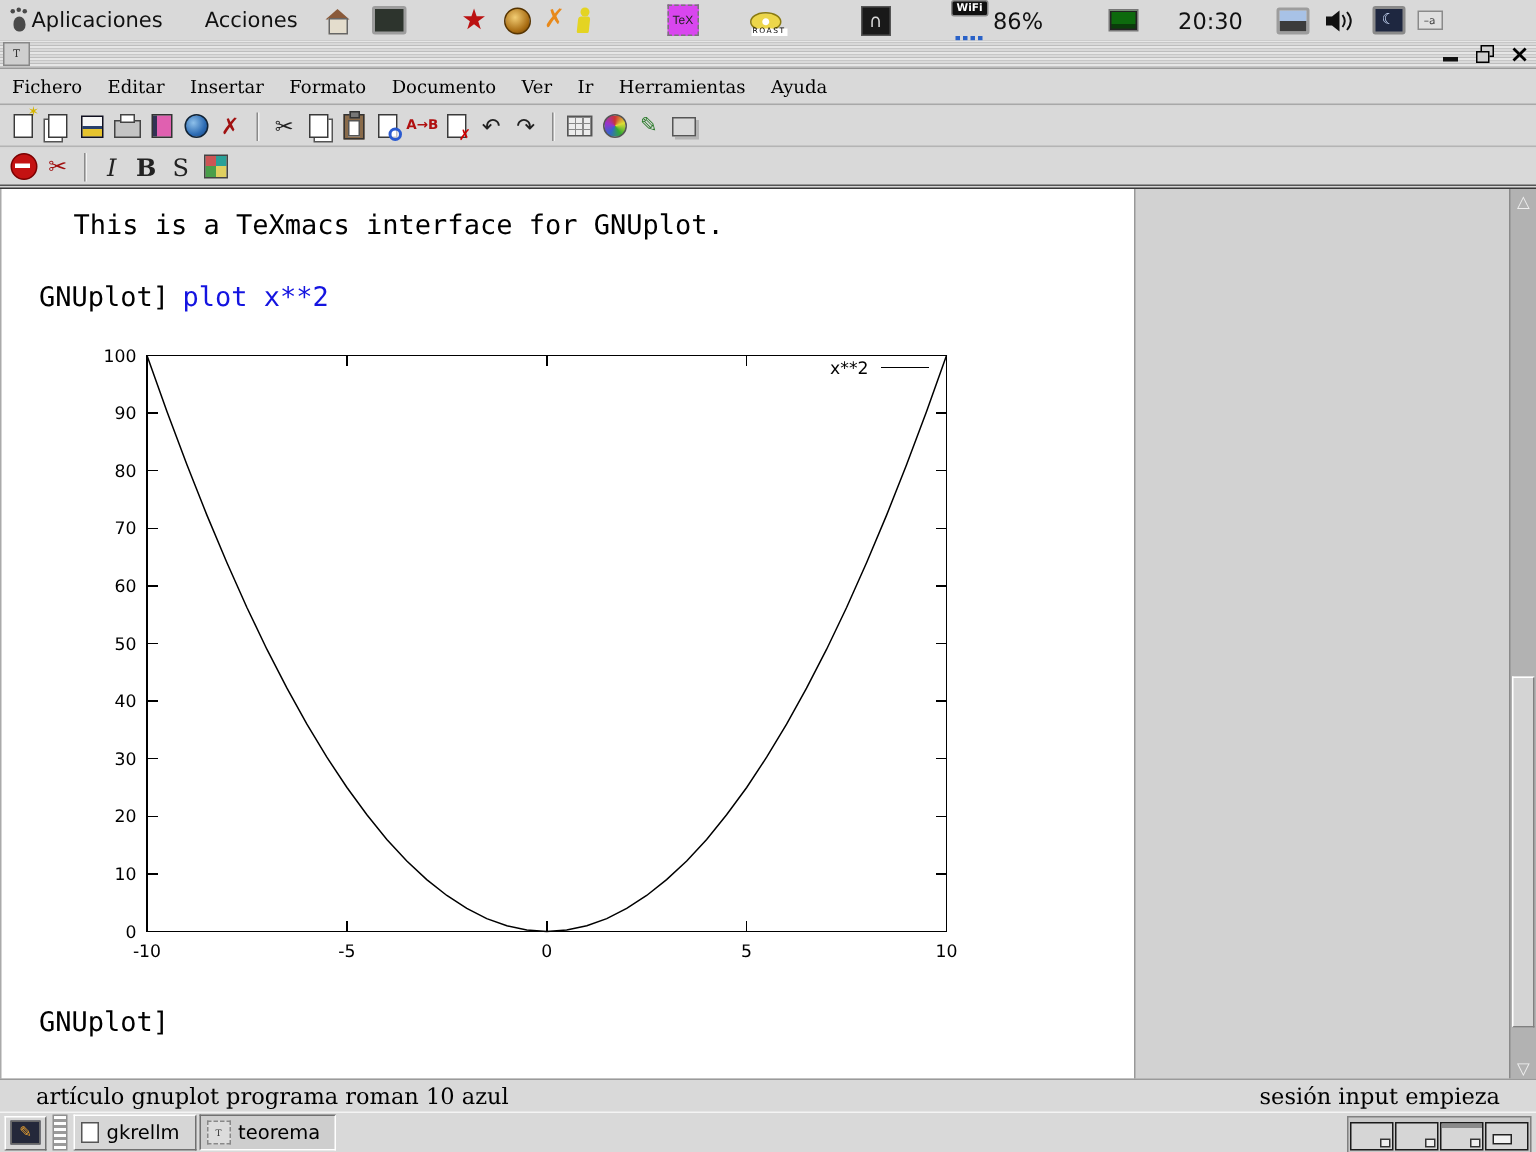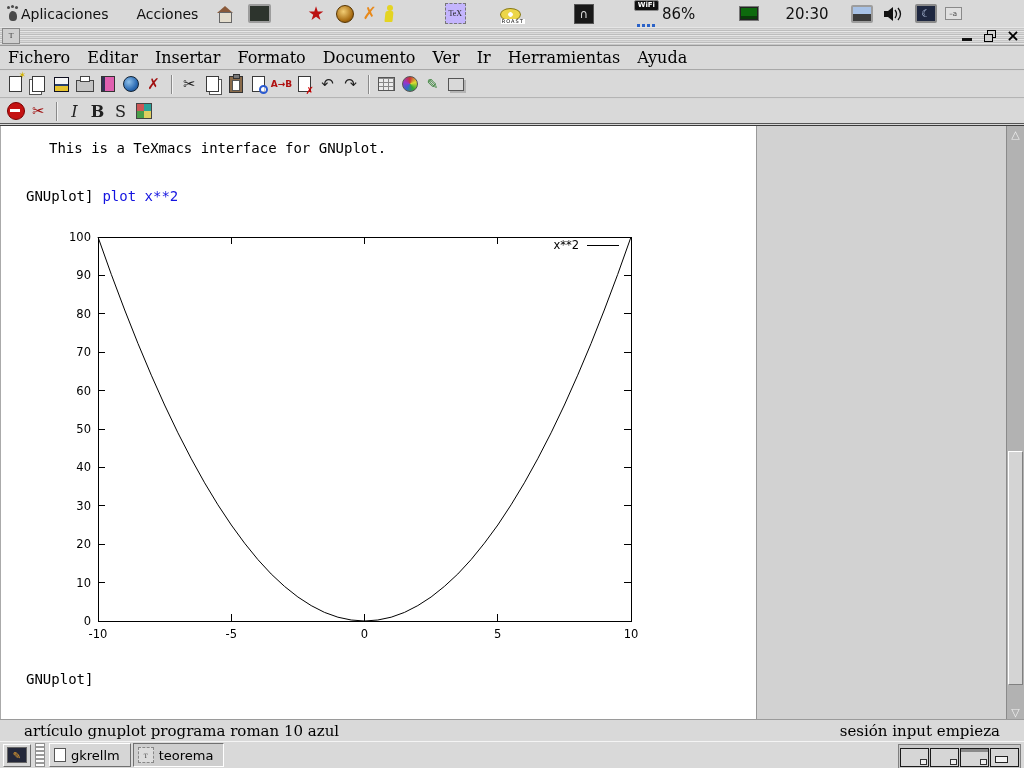--- a/index.html
+++ b/index.html
@@ -19,22 +19,22 @@
   .i-home{position:relative;width:18px;height:16px;}
   .i-home::before{content:"";position:absolute;left:1px;top:0;border-left:8px solid transparent;border-right:8px solid transparent;border-bottom:7px solid #8a5a3a;}
   .i-home::after{content:"";position:absolute;left:3px;top:6px;width:11px;height:9px;background:#e4ddcd;border:1px solid #666;}
   .i-term{width:19px;height:15px;background:#2d342d;border:2px solid #9d9d9d;border-radius:2px;}
   .i-star{color:#bb1111;font-size:19px;line-height:19px;}
   .i-orb{width:16px;height:16px;border-radius:50%;background:radial-gradient(circle at 40% 35%,#f2cd74,#a86c12 65%,#5e3a00);border:1px solid #553300;}
   .i-xtools{color:#e8891a;font-size:17px;font-weight:bold;line-height:17px;}
   .i-person{position:relative;width:11px;height:18px;}
   .i-person::before{content:"";position:absolute;left:3px;top:0;width:6px;height:6px;border-radius:50%;background:#e4d422;}
   .i-person::after{content:"";position:absolute;left:1px;top:6px;width:8px;height:11px;background:#e4d422;border-radius:2px 2px 1px 1px;transform:skewX(-6deg);}
-  .i-tex{width:19px;height:19px;border:1px dashed #777;background:#c4b5fd;display:flex;align-items:center;justify-content:center;
-    font-family:Liberation Serif, serif;font-size:8px;color:#222;}
+  .i-tex{width:19px;height:19px;border:1px dashed #777;background:#d946ef;display:flex;align-items:center;justify-content:center;
+    font-family:Liberation Sans, sans-serif;font-size:8px;color:#222;}
   .i-cd{position:relative;width:20px;height:18px;}
   .i-cd::before{content:"";position:absolute;left:0;top:3px;width:19px;height:11px;border-radius:50%;
     background:radial-gradient(circle,#fff 18%,#ecd64a 24% 85%,#b09a18 100%);border:1px solid #8a7a10;}
   .i-cd .roast{position:absolute;left:1px;bottom:-1px;font-size:5px;letter-spacing:1px;color:#000;background:#fff;line-height:5px;padding:0 1px;}
   .i-phones{width:18px;height:18px;background:#191919;border:1px solid #555;display:flex;align-items:center;justify-content:center;color:#d8d8d8;font-size:12px;}
   .i-wifi{display:flex;flex-direction:column;align-items:center;gap:13px;}
   .i-wifi .chip{background:#101010;color:#fff;font-size:7px;line-height:9px;padding:0 3px;border:1px solid #888;border-radius:2px;font-weight:bold;}
   .i-wifi .dots{width:3px;height:3px;background:#2a62c8;box-shadow:5px 0 0 #2a62c8,10px 0 0 #2a62c8,15px 0 0 #2a62c8;margin-right:15px;}
   .i-sysmon{width:18px;height:13px;border:1px solid #777;background:linear-gradient(180deg,#0d6a0d 0 70%,#0a3c0a 70%);box-shadow:inset 0 0 0 1px #222;}
   .i-screenfx{width:18px;height:14px;border:2px solid #9d9d9d;border-radius:2px;background:linear-gradient(#a8c2e6 0 7px,#3c3c3c 7px);}
@@ -53,21 +53,21 @@
   .winbtns{position:absolute;right:4px;top:0;height:18px;display:flex;align-items:center;gap:9px;}
   .wb{width:14px;height:14px;display:flex;align-items:center;justify-content:center;color:#000;}
   .wb-min{width:10px;height:3px;background:#111;margin-top:6px;}
   .wb-restore{position:relative;width:12px;height:12px;}
   .wb-restore::before{content:"";position:absolute;right:0;top:0;width:7px;height:6px;border:1px solid #000;background:#d0d0d0;}
   .wb-restore::after{content:"";position:absolute;left:0;bottom:0;width:7px;height:6px;border:1px solid #000;background:#d0d0d0;}
   .wb-close{font-size:16px;font-weight:bold;line-height:14px;}
 
   
   .menubar{position:absolute;left:0;top:46px;width:1024px;height:24px;background:#d9d9d9;border-bottom:1px solid #a8a8a8;
-    display:flex;align-items:center;gap:17px;padding-left:8px;font-family:"DejaVu Serif",serif;font-size:16px;color:#000;box-sizing:border-box;}
+    display:flex;align-items:center;gap:17px;padding-left:8px;font-family:"DejaVu Serif",serif;font-size:12px;color:#000;box-sizing:border-box;}
   .menubar span{cursor:default;}
   .toolbar{position:absolute;left:0;width:1024px;height:27px;background:#d9d9d9;display:flex;align-items:center;padding-left:4px;box-sizing:border-box;}
   .toolbar1{top:71px;border-bottom:1px solid #b4b4b4;}
   .toolbar2{top:99px;border-bottom:1px solid #555;height:25px;}
   .tbi{width:23px;height:23px;display:flex;align-items:center;justify-content:center;font-size:15px;color:#222;}
   .sep{width:1px;height:19px;background:#8a8a8a;margin:0 6px;box-shadow:1px 0 0 #f2f2f2;}
 
   .pg{position:relative;width:11px;height:14px;background:#fff;border:1px solid #3a3a3a;}
   .pg-new::before{content:"✶";position:absolute;right:-5px;top:-7px;color:#d4b400;font-size:9px;}
   .pg-open{box-shadow:-3px 3px 0 -1px #fff,-3px 3px 0 0 #555;}
@@ -91,21 +91,21 @@
   .i-frame{width:14px;height:11px;border:1px solid #555;box-shadow:2px 2px 0 #b4b4b4;}
   .i-stop{position:relative;width:16px;height:16px;border-radius:50%;background:#c41212;border:1px solid #7a0000;}
   .i-stop::after{content:"";position:absolute;left:2px;top:6px;width:10px;height:3px;background:#fff;}
   .i-colorgrid{width:14px;height:14px;border:1px solid #444;
     background:conic-gradient(#2aa198 0 25%,#e0d060 0 50%,#4a9e4a 0 75%,#cc5555 0);}
   .tser{font-family:"DejaVu Serif",serif;font-size:16px;}
 
   
   .doc-area{position:absolute;left:0;top:125px;width:1024px;height:594px;background:#d2d2d2;border-top:1px solid #3a3a3a;box-sizing:border-box;}
   .page{position:absolute;left:0;top:0;width:756px;height:594px;background:#fff;border-left:1px solid #aaa;box-sizing:border-box;}
-  .docline{position:absolute;font-family:"DejaVu Sans Mono",monospace;font-size:14px;color:#000;white-space:pre;}
+  .docline{position:absolute;font-family:"DejaVu Sans Mono",monospace;font-size:18px;color:#000;white-space:pre;}
   .intro{left:48px;top:14px;}
   .prompt1{left:25px;top:62px;}
   .prompt2{left:25px;top:545px;}
   .cmd{color:#1414e0;margin-left:9px;}
   .plotbox{position:absolute;left:40px;top:103px;width:620px;height:420px;}
   #plot-svg{width:620px;height:420px;shape-rendering:crispEdges;}
   #plot-svg text{font-family:"DejaVu Sans",sans-serif;shape-rendering:auto;}
   .sidegray{position:absolute;left:756px;top:0;width:250px;height:594px;background:#d2d2d2;border-left:1px solid #999;box-sizing:border-box;}
 
   

